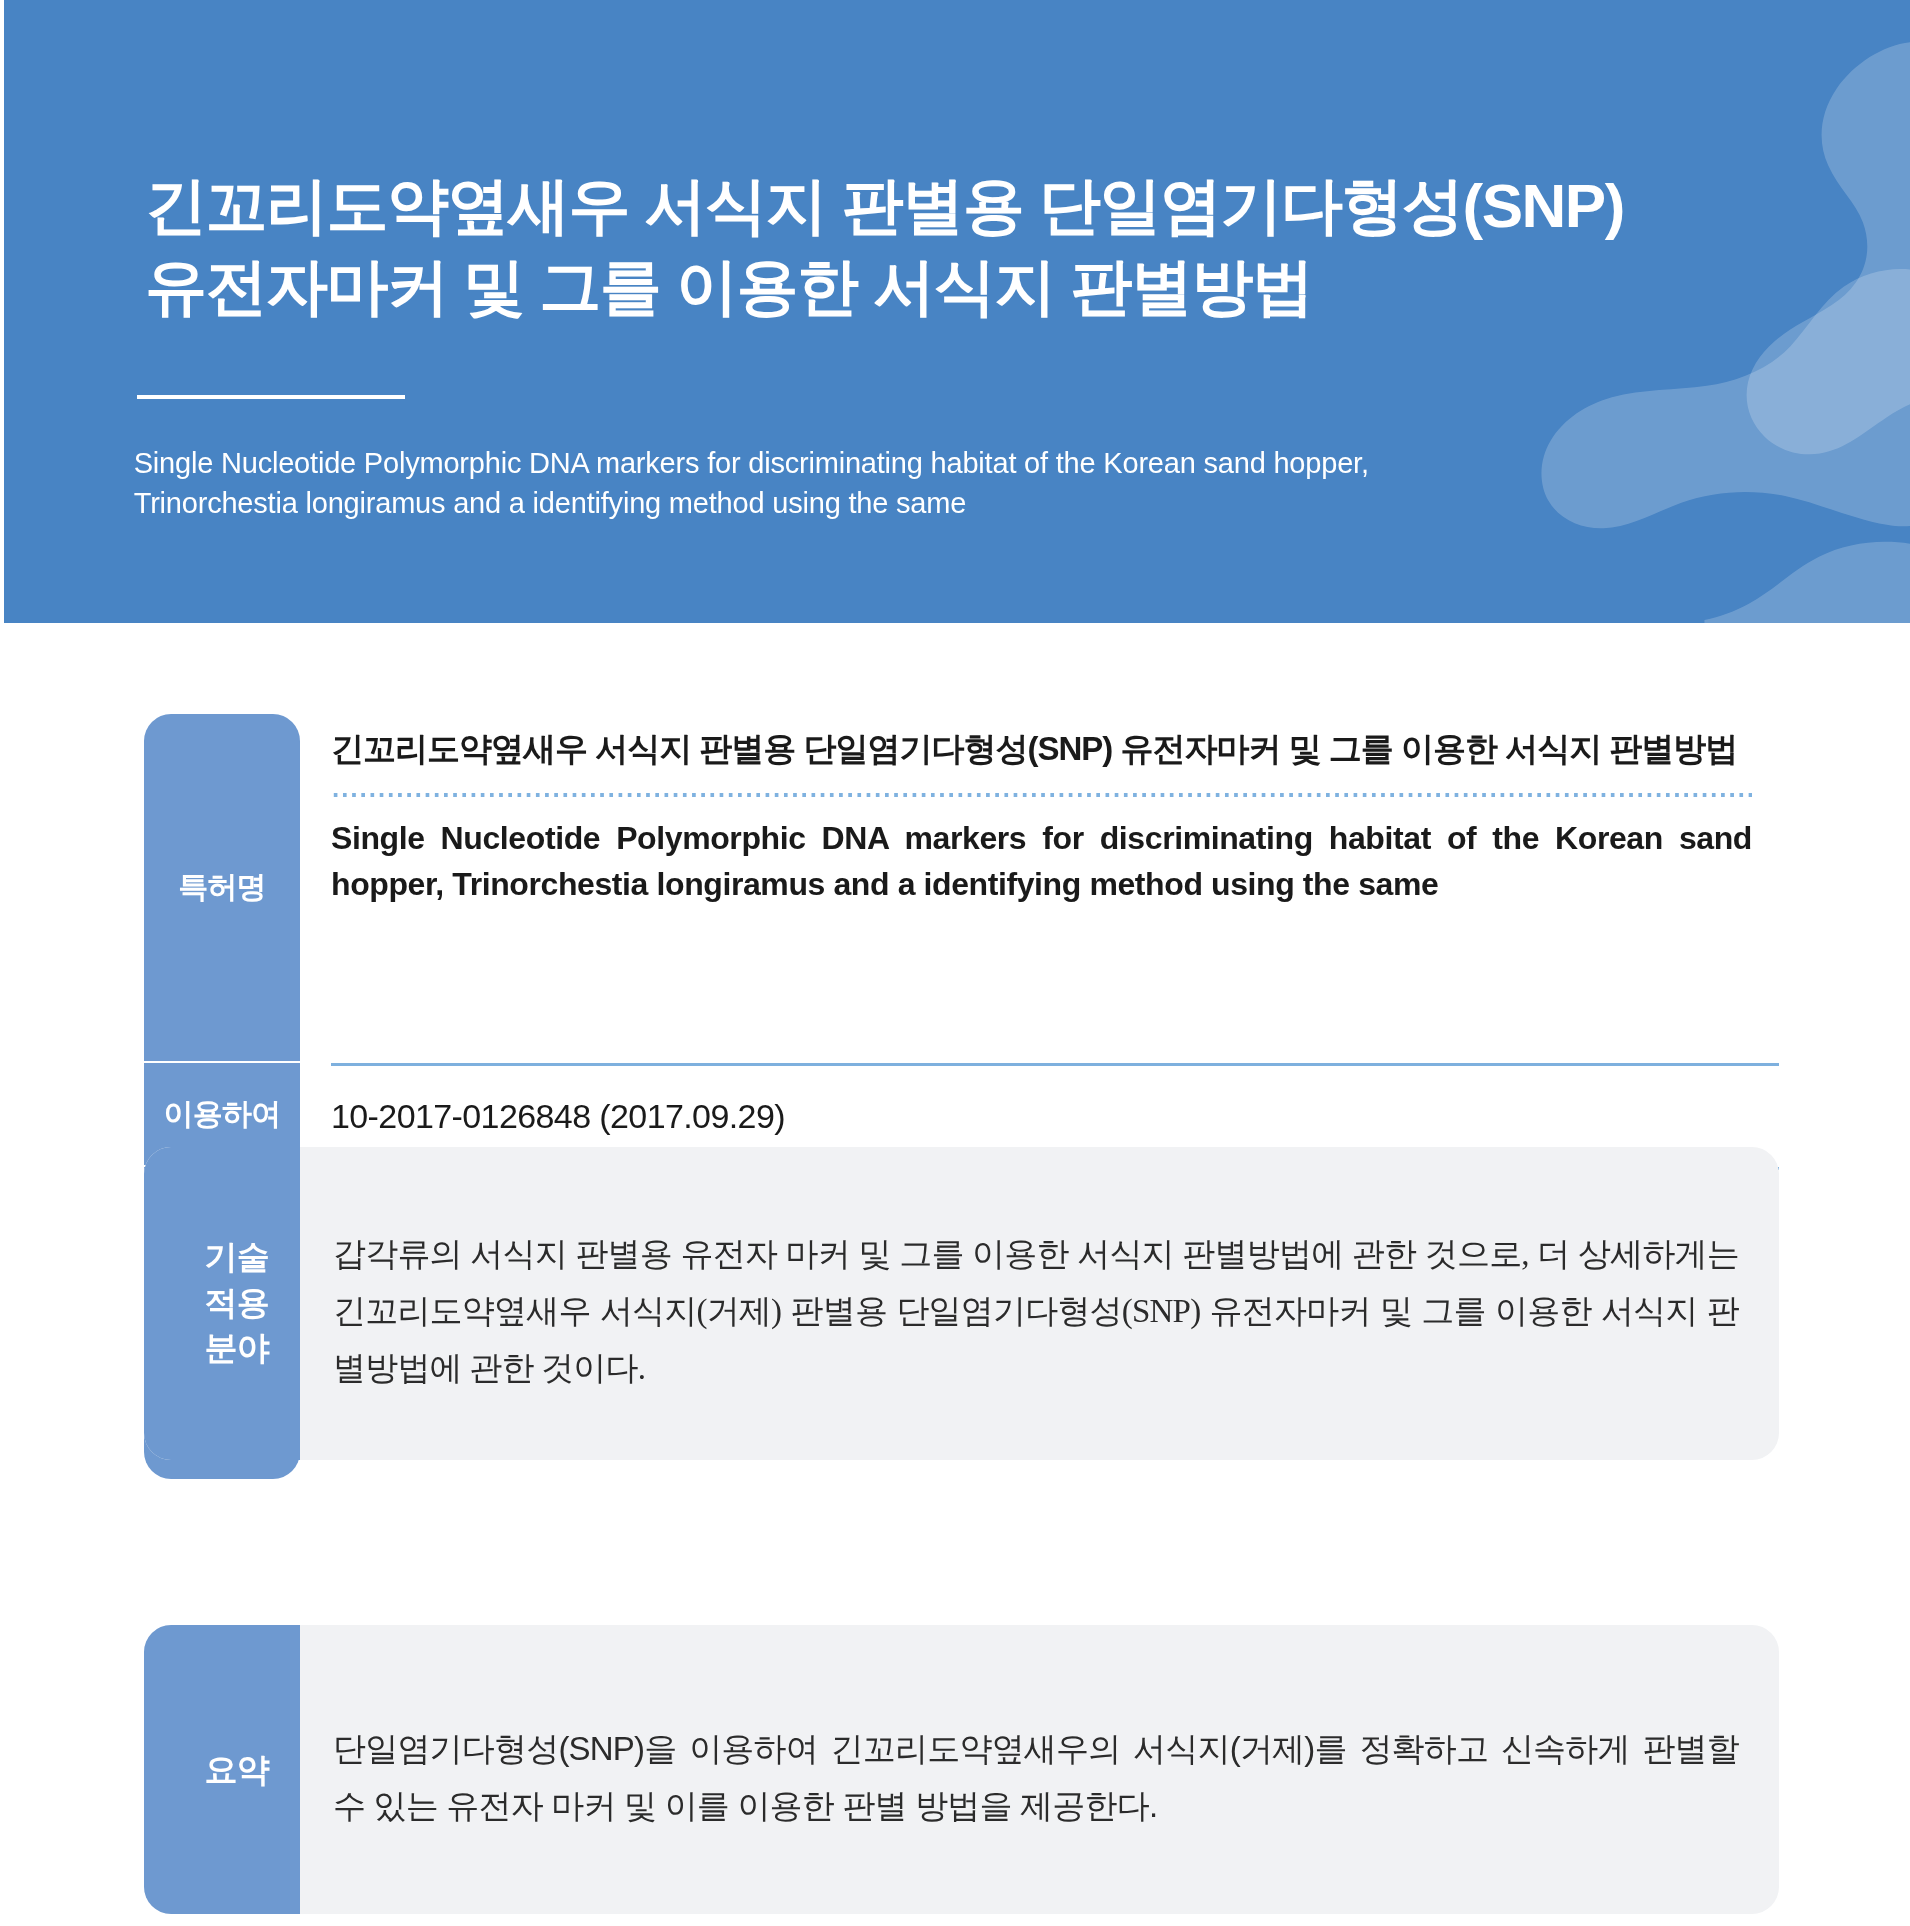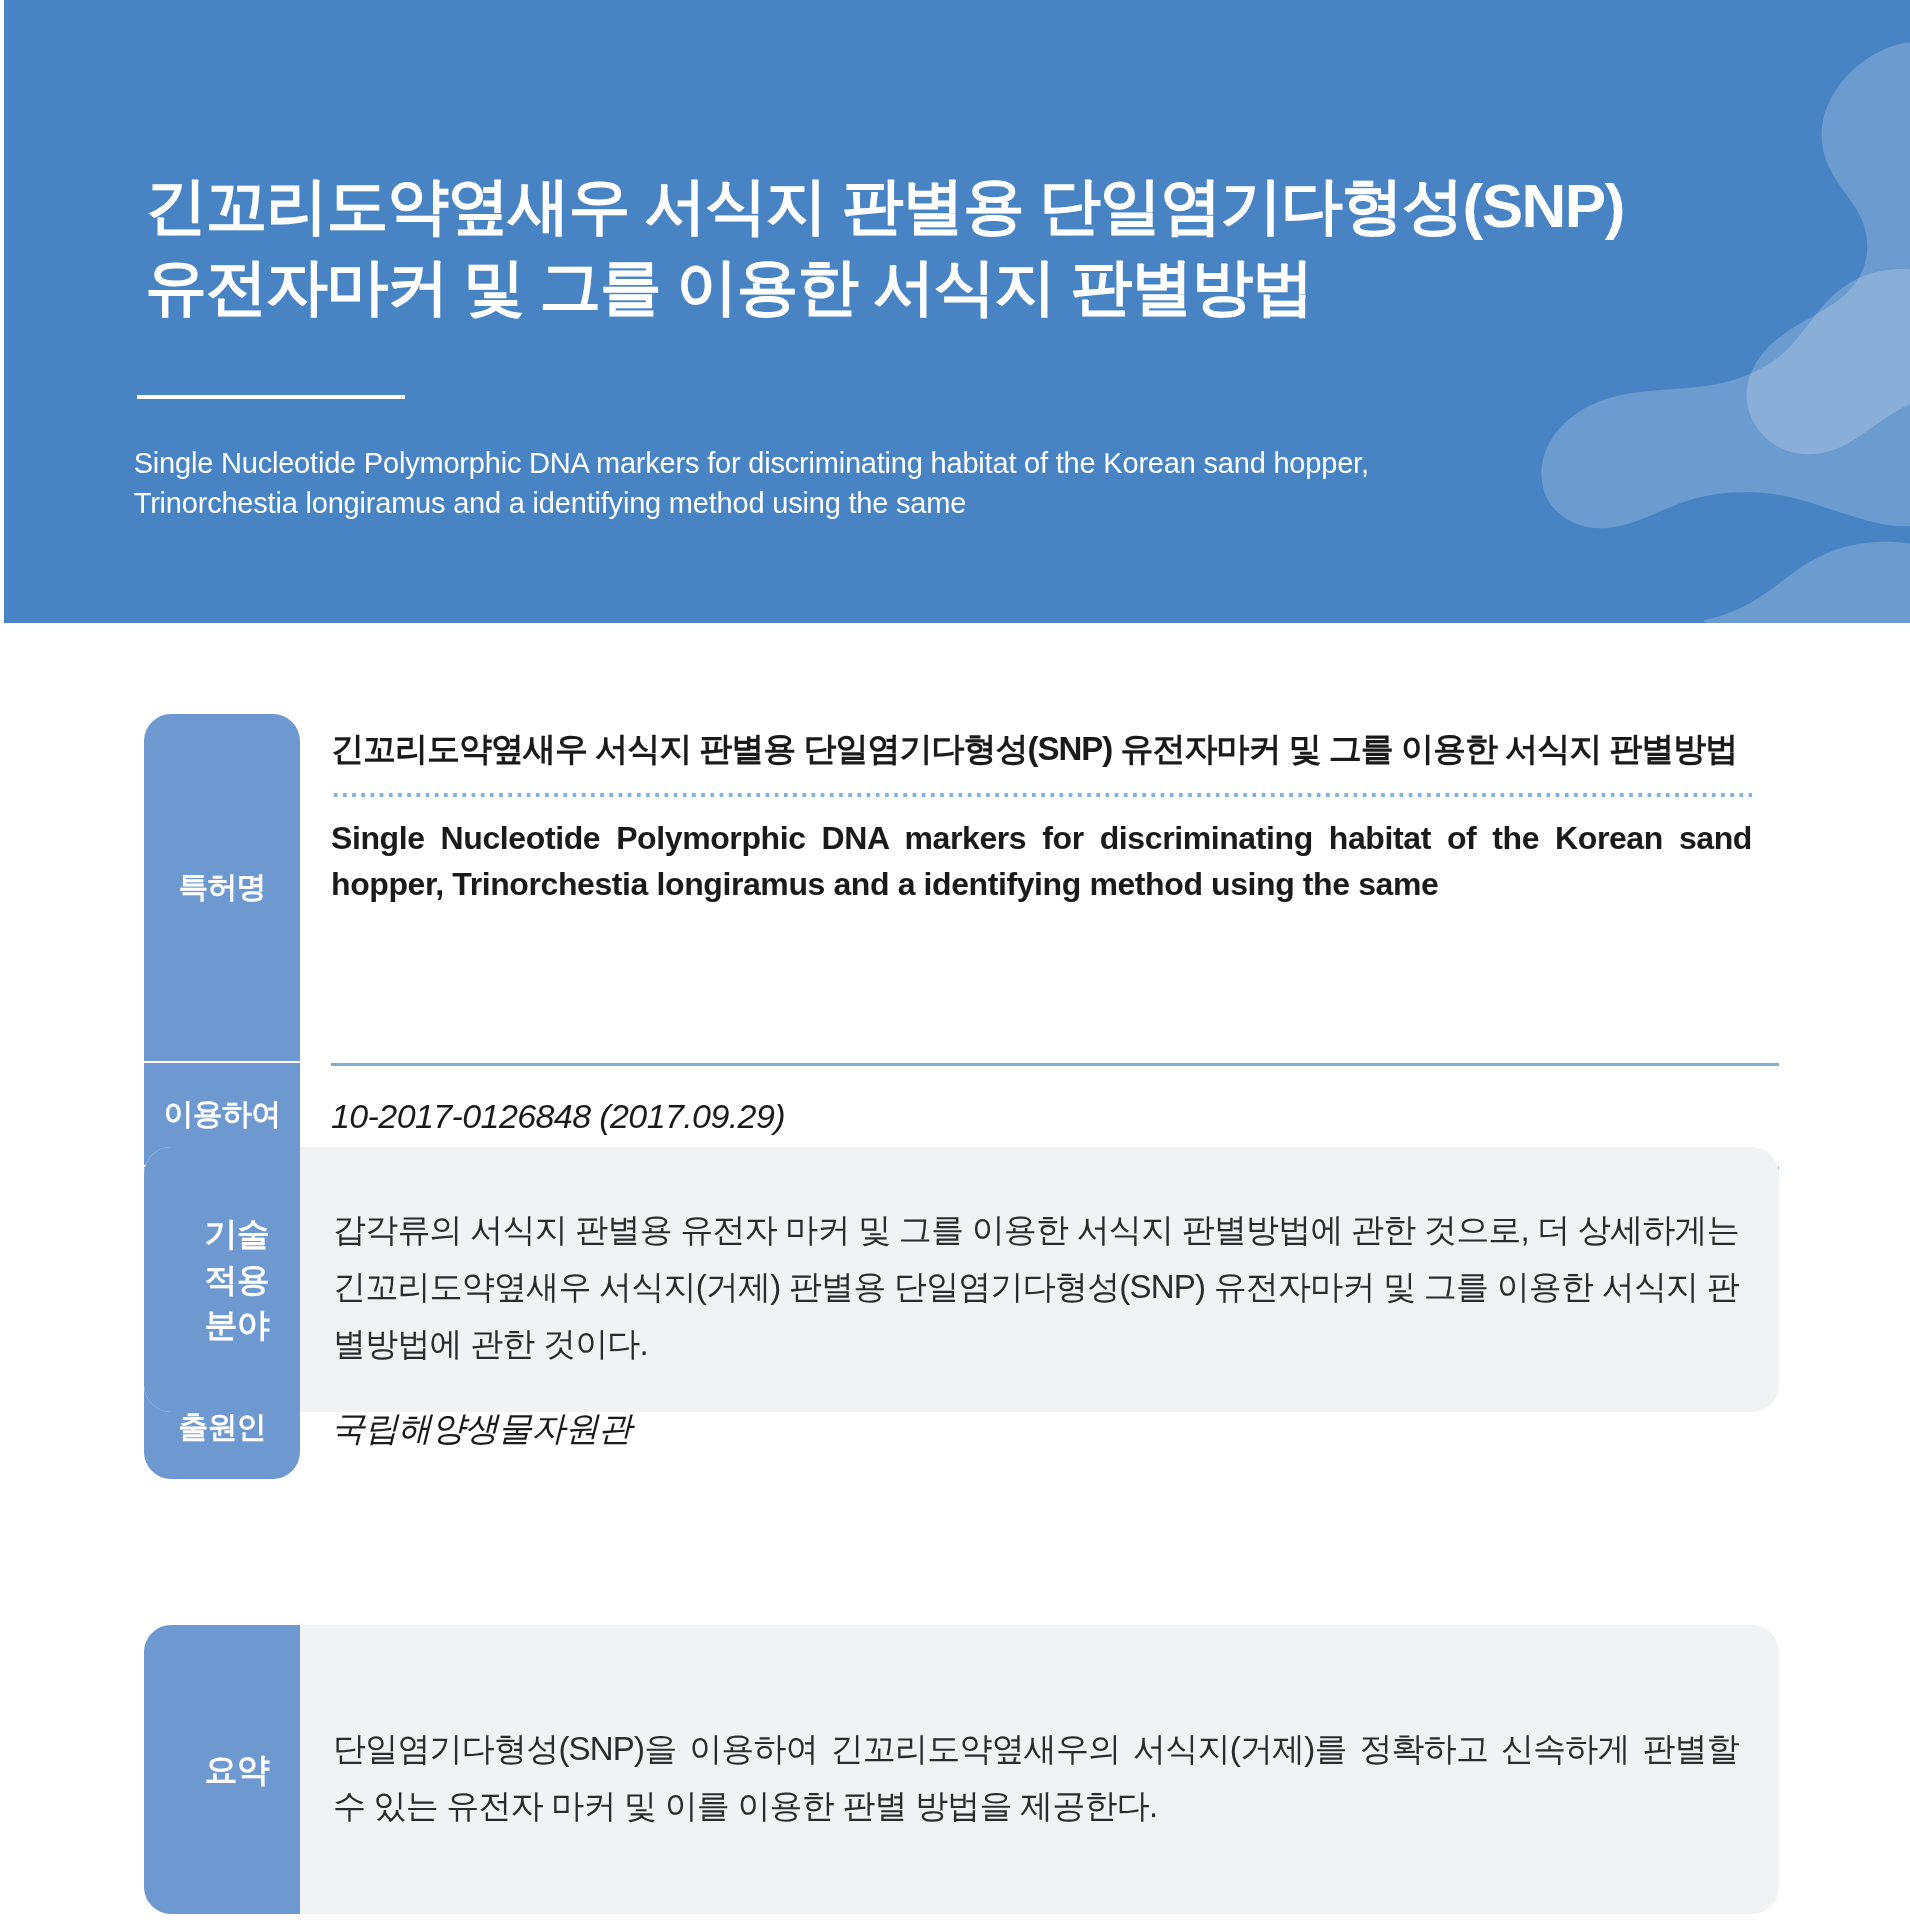--- a/index.html
+++ b/index.html
@@ -168,21 +168,20 @@
     max-width: 1421px;
     text-align: justify;
     text-align-last: left;
   }
   .val-text {
     font-size: 34px;
     font-weight: 400;
     color: #1a1a1a;
     letter-spacing: -0.6px;
     line-height: 1.2;
-    font-style: italic;
   }
 
   
   .panel {
     position: absolute;
     left: 144px;
     width: 1635px;
     display: flex;
     align-items: stretch;
     border-radius: 27px;
@@ -217,21 +216,21 @@
     margin: 0;
     font-size: 33px;
     font-weight: 400;
     color: #2b2b2b;
     line-height: 1.72;
     letter-spacing: -0.8px;
     text-align: justify;
     text-align-last: left;
     width: 100%;
   }
-  #panel-tech { top: 524px; height: 265px; }
+  #panel-tech { top: 524px; height: 313px; font-family: Liberation Serif, serif; }
   #panel-summary { top: 1002px; height: 289px; }
 </style>
 </head>
 <body>
 
 <div class="header">
 
   <svg class="header-blobs" viewBox="0 0 1250 1618" preserveAspectRatio="none" aria-hidden="true">
     <g fill="#ffffff" fill-opacity="0.20">
       <path d="M1250,110 C1180,118 1105,165 1060,230 C1015,296 1010,368 1038,430

